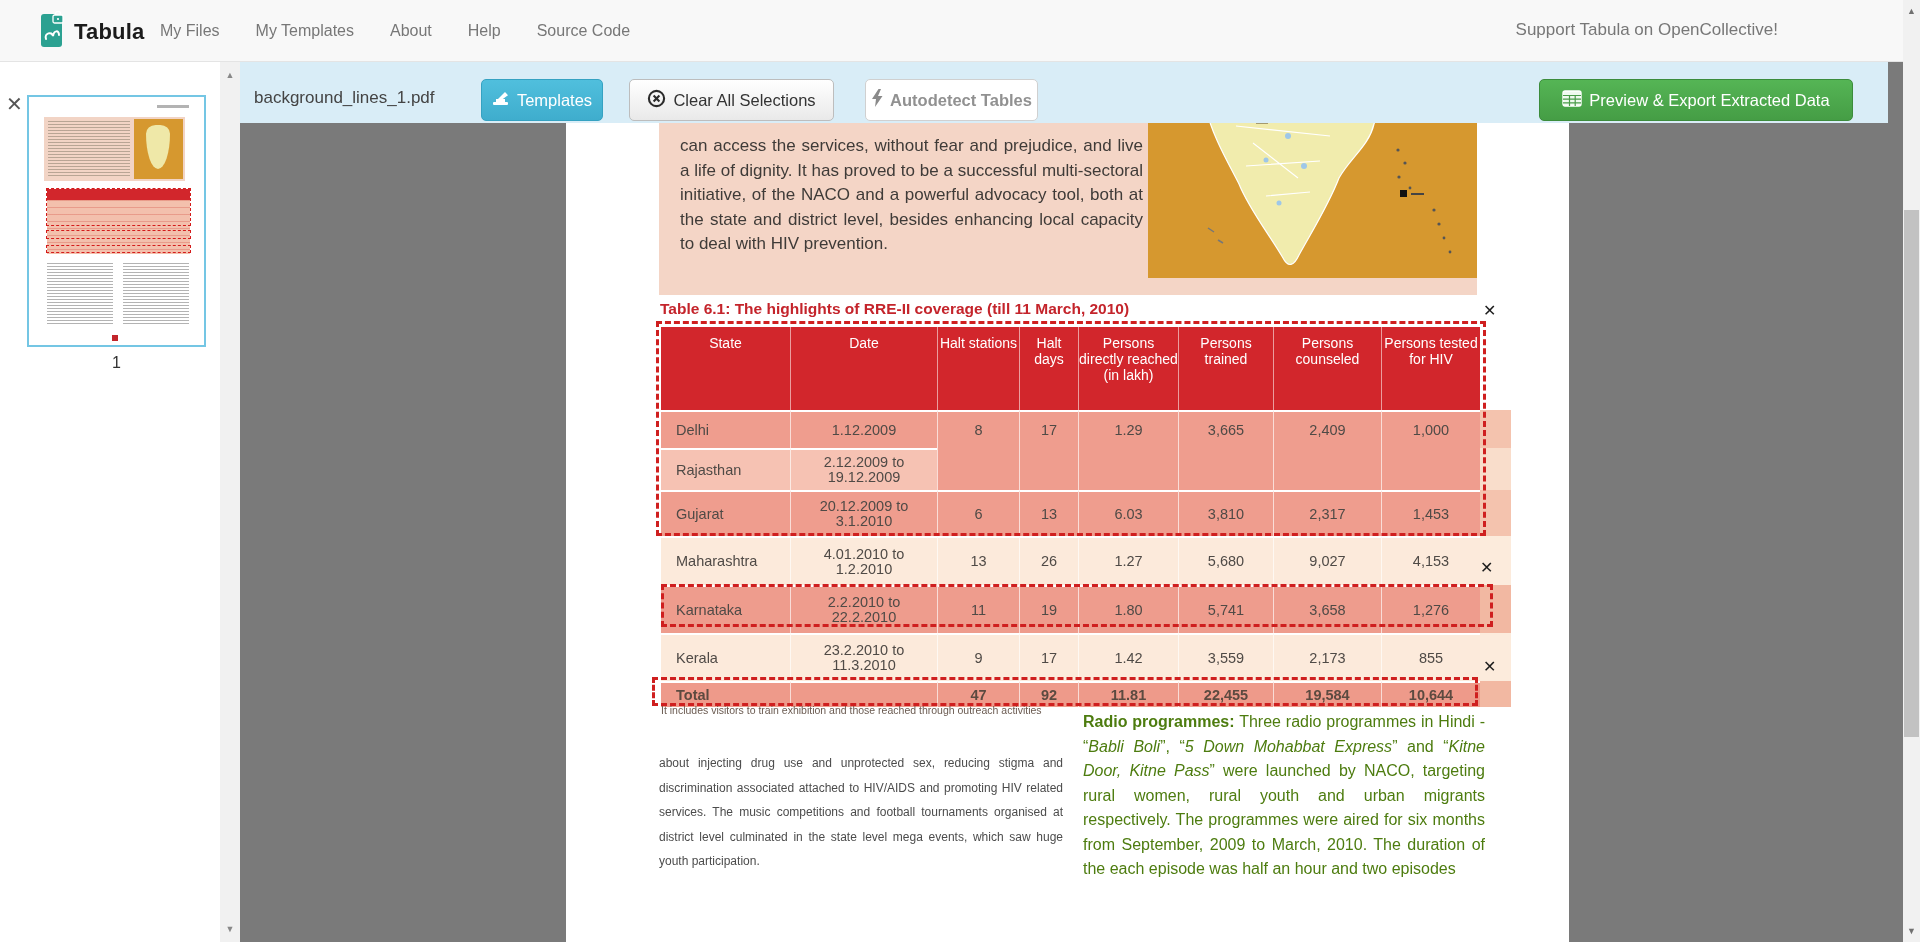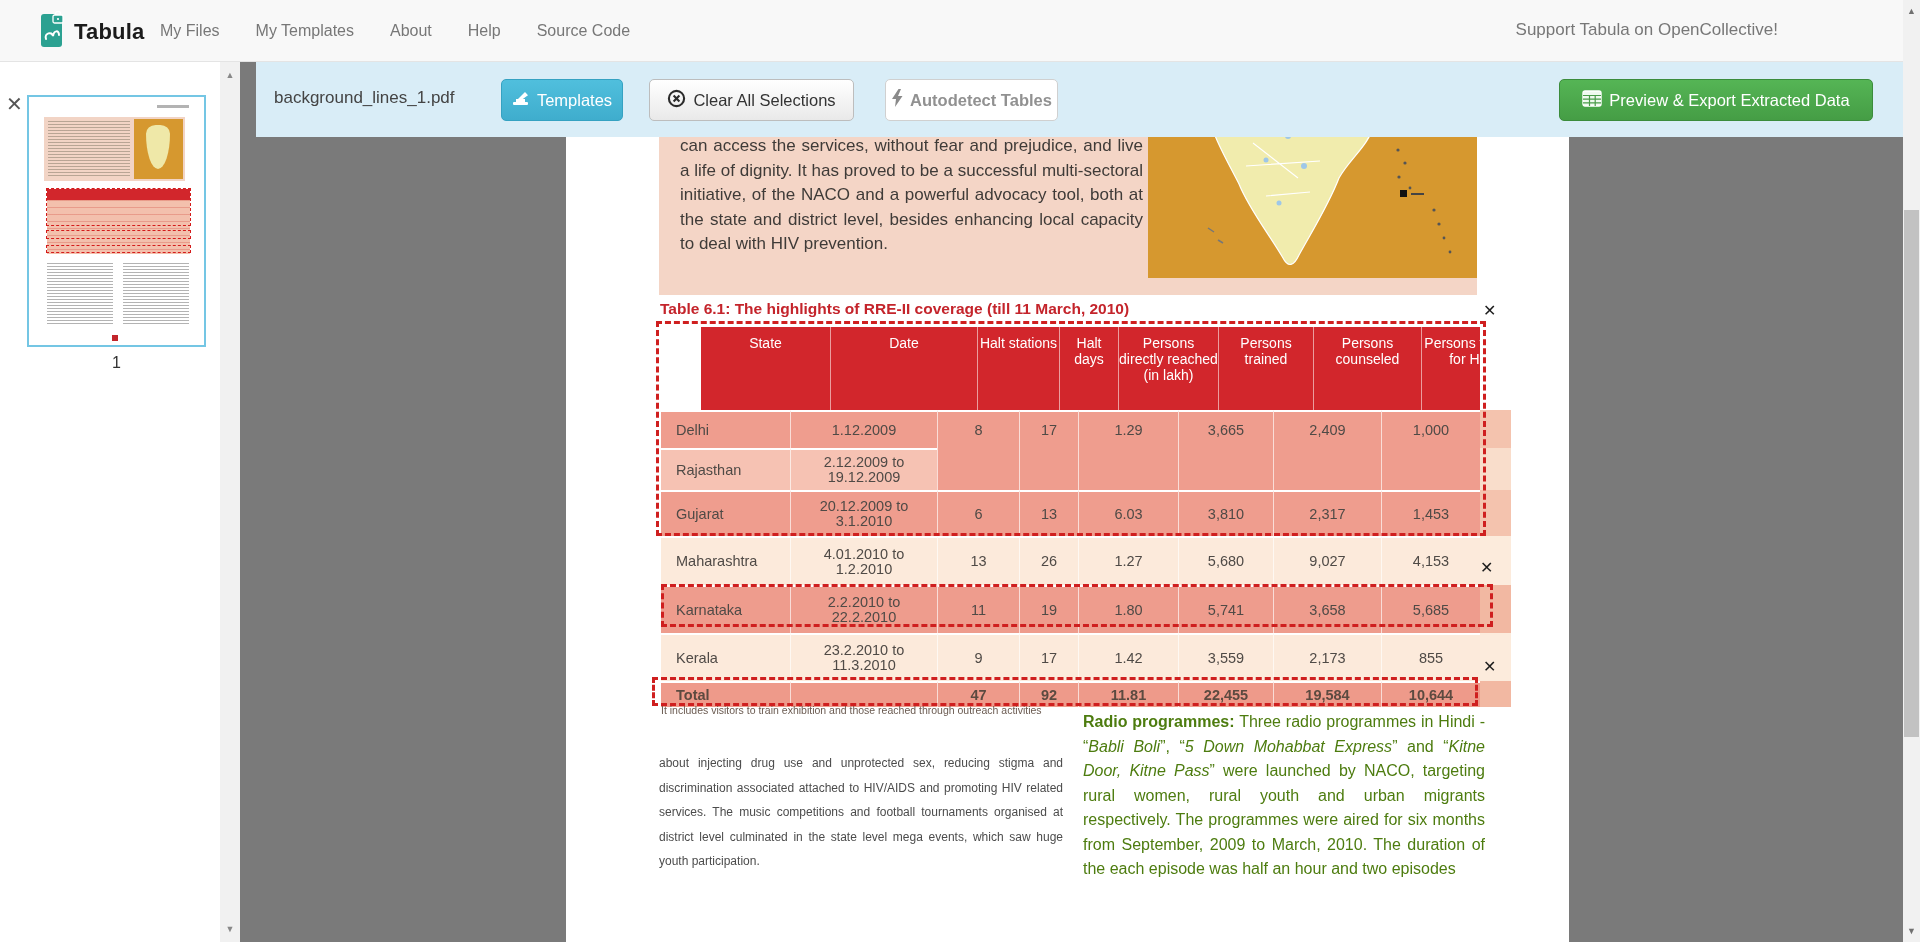--- a/index.html
+++ b/index.html
@@ -38,41 +38,41 @@
   .t-dot { position:absolute; left:83px; top:238px; width:6px; height:6px; background:#c2252b; }
   .thumb-label { position:absolute; left:27px; top:292px; width:179px; text-align:center;
                  font-size:16px; color:#333; }
   .side-scroll { position:absolute; left:220px; top:62px; width:20px; height:880px; background:#f1f1f1; z-index:26; }
   .arrow { position:absolute; left:0; width:20px; text-align:center; font-size:9px; color:#888; cursor:pointer; }
 
   
   .main { position:absolute; left:240px; top:62px; width:1663px; height:880px; background:#7a7a7a; overflow:hidden; z-index:1; }
 
   
-  .toolbar { position:absolute; left:256px; top:62px; width:1652px; height:75px; background:#d9edf7; z-index:20; }
+  .toolbar { position:absolute; left:236px; top:62px; width:1652px; height:61px; background:#d9edf7; z-index:20; }
   .filename { position:absolute; left:18px; top:26px; font-size:17px; color:#444; }
   .btn { position:absolute; top:17px; height:42px; border-radius:5px; display:flex; align-items:center;
          justify-content:center; gap:7px; font-size:16.5px; cursor:pointer; padding:0 14px; white-space:nowrap; }
   .btn-templates { left:245px; width:122px; background:linear-gradient(#50bfdd,#3fadcd); border:1px solid #35a2c2; color:#fff; }
   .btn-clear { left:393px; width:205px; background:linear-gradient(#ffffff,#e9e9e9); border:1px solid #bdbdbd; color:#333; }
   .btn-auto { left:629px; width:173px; background:#ffffff; border:1px solid #d0d0d0; color:#919191; cursor:default;font-weight:bold; }
   .btn-export { left:1303px; width:314px; background:linear-gradient(#55b555,#459d45); border:1px solid #3c8c3c; color:#fff; }
 
   
   .page { position:absolute; left:566px; top:60px; width:1003px; height:882px; background:#fff; z-index:5; }
   .pink-panel { position:absolute; left:93px; top:48px; width:818px; height:187px; background:#f4d5c6; }
   .intro { position:absolute; left:114px; top:74px; width:463px; font-size:17px; line-height:24.5px;
            color:#3f3b38; text-align:justify; }
   .map { position:absolute; left:582px; top:48px; width:329px; height:170px; background:#d6982f; overflow:hidden; }
 
   .tbl-title { position:absolute; left:94px; top:240px; font-size:15.5px; font-weight:600; color:#c4242b; }
 
   .tbl { position:absolute; left:95px; top:267px; width:819px; }
   .thead, .trow { display:grid; grid-template-columns:129px 147px 82px 59px 100px 95px 108px 99px; }
-  .thead { height:83px; background:#d2262c;margin-left:40px; }
+  .thead { height:83px; background:#d2262c; }
   .hcell { color:#fff; font-size:14px; line-height:16px; text-align:center; padding-top:8px;
            border-left:1px solid rgba(255,255,255,.55); }
   .hcell.c0 { border-left:none; }
   .cell { display:flex; align-items:center; justify-content:center; font-size:14.5px; color:#4f4a46;
           text-align:center; line-height:15px; border-top:2px solid #fff;
           border-left:1px solid rgba(255,255,255,.65); padding:0 4px; }
   .cell.c0 { border-left:none; justify-content:flex-start; padding-left:15px; text-align:left; }
   .row0 { height:38px; } .row1 { height:42px; } .row2 { height:46px; } .row3 { height:49px; }
   .row4 { height:48px; } .row5 { height:48px; } .row6 { height:26px; }
   .row0 .cell, .row2 .cell { background:#ef9d8e; }
@@ -248,21 +248,21 @@
           <div class="cell c7">4,153</div>
         </div>
         <div class="trow row4">
           <div class="cell c0">Karnataka</div>
           <div class="cell c1">2.2.2010 to 22.2.2010</div>
           <div class="cell c2">11</div>
           <div class="cell c3">19</div>
           <div class="cell c4">1.80</div>
           <div class="cell c5">5,741</div>
           <div class="cell c6">3,658</div>
-          <div class="cell c7">5,685</div>
+          <div class="cell c7">1,276</div>
         </div>
         <div class="trow row5">
           <div class="cell c0">Kerala</div>
           <div class="cell c1">23.2.2010 to 11.3.2010</div>
           <div class="cell c2">9</div>
           <div class="cell c3">17</div>
           <div class="cell c4">1.42</div>
           <div class="cell c5">3,559</div>
           <div class="cell c6">2,173</div>
           <div class="cell c7">855</div>

